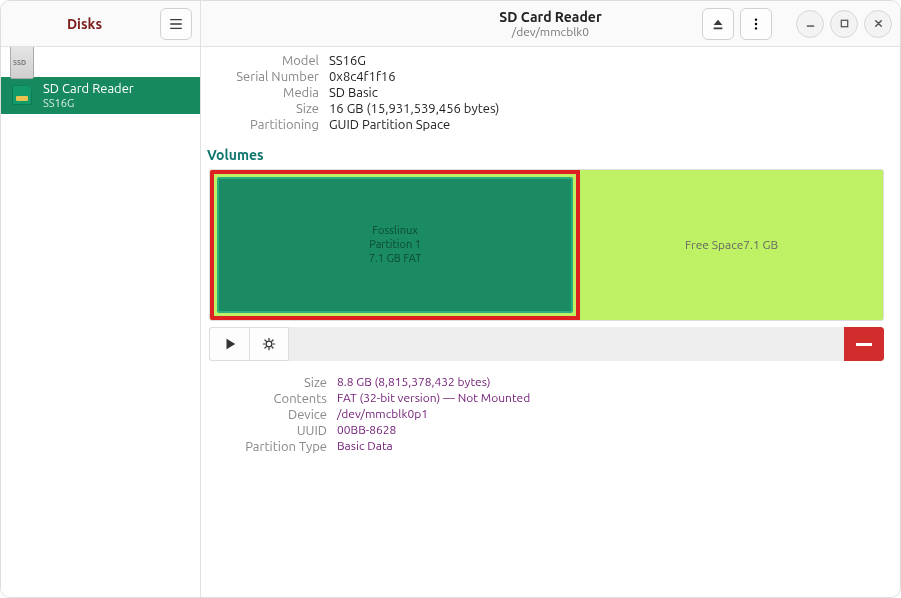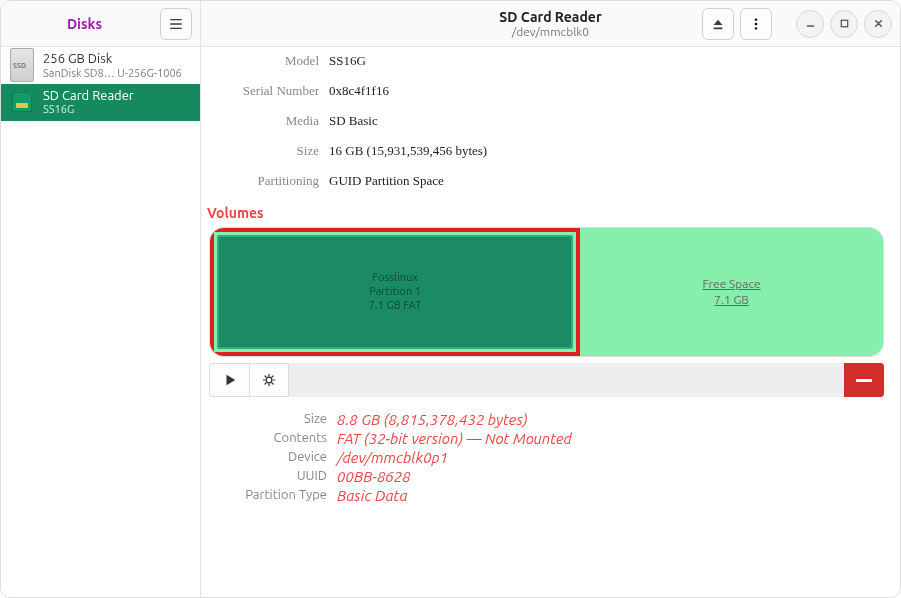--- a/index.html
+++ b/index.html
@@ -27,21 +27,21 @@
       display:flex;
       align-items:center;
       padding:0 8px;
       border-right:1px solid #e1e1e1;
     }
     .hb-left .title {
       flex:1;
       text-align:center;
       font-weight:700;
       font-size:14px;
-      color:#a21caf;
+      color:#7f1d1d;
     }
     .hb-right {
       flex:1;
       display:flex;
       align-items:center;
       padding:0 8px;
       position:relative;
     }
     .hb-center {
       position:absolute;
@@ -116,40 +116,39 @@
     }
     .sd-ico::after{
       content:"";position:absolute;left:3px;right:3px;bottom:3px;height:5px;
       background:#e7c24f;border-radius:1px;
     }
     
     .main { flex:1; padding:0 0 0 0; overflow:auto; }
     .kv {
       display:grid;
       grid-template-columns:118px 1fr;
-      gap:14px 10px;
+      gap:2px 10px;
       padding:6px 0 0 0;
-      font-family:Liberation Serif, serif;
     }
     .kv .k { text-align:right; color:#888; font-size:13px; }
     .kv .v { color:#222; font-size:13px; }
     .section-h {
       font-weight:700;
       font-size:14px;
-      color:#ef4444;
+      color:#0f766e;
       padding:16px 0 6px 6px;
     }
     .vol-wrap {
       margin:0 16px 0 8px;
       border:1px solid #ddd;
-      border-radius:15px;
-      height:130px;
+      border-radius:3px;
+      height:152px;
       display:flex;
       overflow:hidden;
-      background:#86efac;
+      background:#bef264;
     }
     .vol-sel {
       flex:0 0 55%;
       position:relative;
       border:4px solid #df2020;
       display:flex;align-items:center;justify-content:center;
       cursor:pointer;
     }
     .vol-sel-inner{
       position:absolute;inset:3px;
@@ -157,24 +156,23 @@
       border:2px solid #2bb07d;
       border-radius:2px;
       display:flex;flex-direction:column;align-items:center;justify-content:center;
       color:#0d4a36;
       font-size:11px;
       line-height:1.25;
       text-align:center;
     }
     .vol-free {
       flex:1;
-      display:flex;flex-direction:column;align-items:center;justify-content:center;
+      display:flex;flex-direction:row;align-items:center;justify-content:center;
       color:#666;font-size:12px;line-height:1.3;
       cursor:pointer;
-      text-decoration:underline;
     }
     .toolbar {
       margin:6px 16px 0 8px;
       height:34px;
       display:flex;
       background:#eee;
       border-radius:3px;
       overflow:hidden;
     }
     .tbtn {
@@ -197,21 +195,21 @@
       border-top-right-radius:3px;border-bottom-right-radius:3px;
     }
     .tdel svg{width:16px;height:3px;}
     .kv2 {
       display:grid;
       grid-template-columns:126px 1fr;
       gap:2px 10px;
       padding:14px 0 0 0;
     }
     .kv2 .k { text-align:right; color:#888; font-size:13px; }
-    .kv2 .v { color:#ef4444; font-size:15px;font-style:italic; }
+    .kv2 .v { color:#701a75; font-size:12px; }
   </style>
 </head>
 <body>
 
 <div class="headerbar">
   <div class="hb-left">
     <span class="title">Disks</span>
     <div class="btn">
       <svg viewBox="0 0 16 16">
           <path d="M2 3h12M2 8h12M2 13h12" stroke="currentColor" stroke-width="1.6" stroke-linecap="round"></path>
@@ -256,24 +254,20 @@
     </div>
   </div>
 </div>
 
 <div class="body">
   <div class="sidebar">
     <div class="dev">
       <span class="ico">
           <span class="ssd-ico">SSD</span>
         </span>
-      <span class="txt">
-        <div class="l1">256 GB Disk</div>
-        <div class="l2">SanDisk SD8…  U-256G-1006</div>
-      </span>
     </div>
     <div class="dev selected">
       <span class="ico">
           <span class="sd-ico"></span>
         </span>
       <span class="txt">
         <div class="l1">SD Card Reader</div>
         <div class="l2">SS16G</div>
       </span>
     </div>

